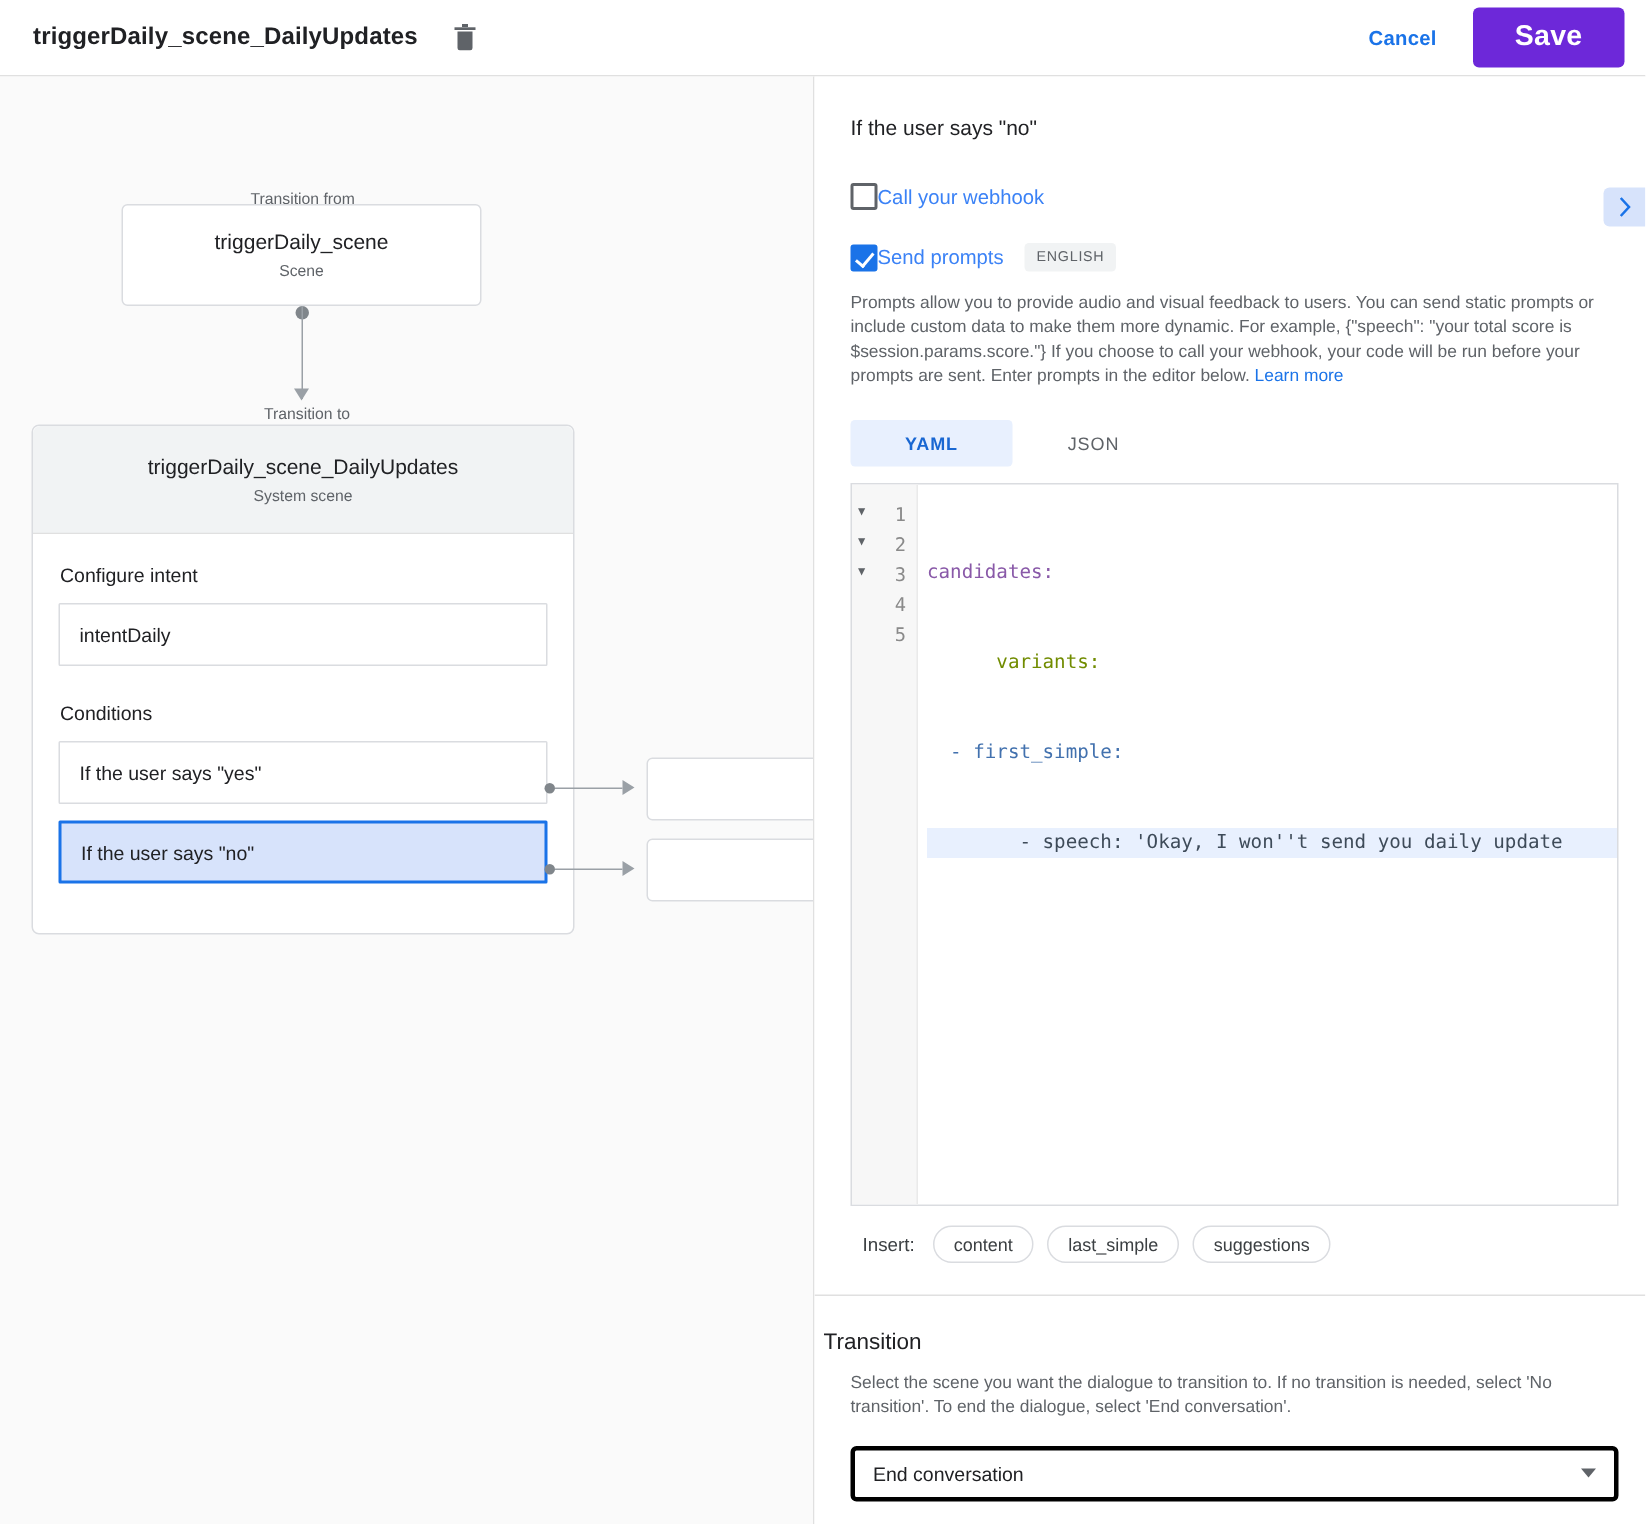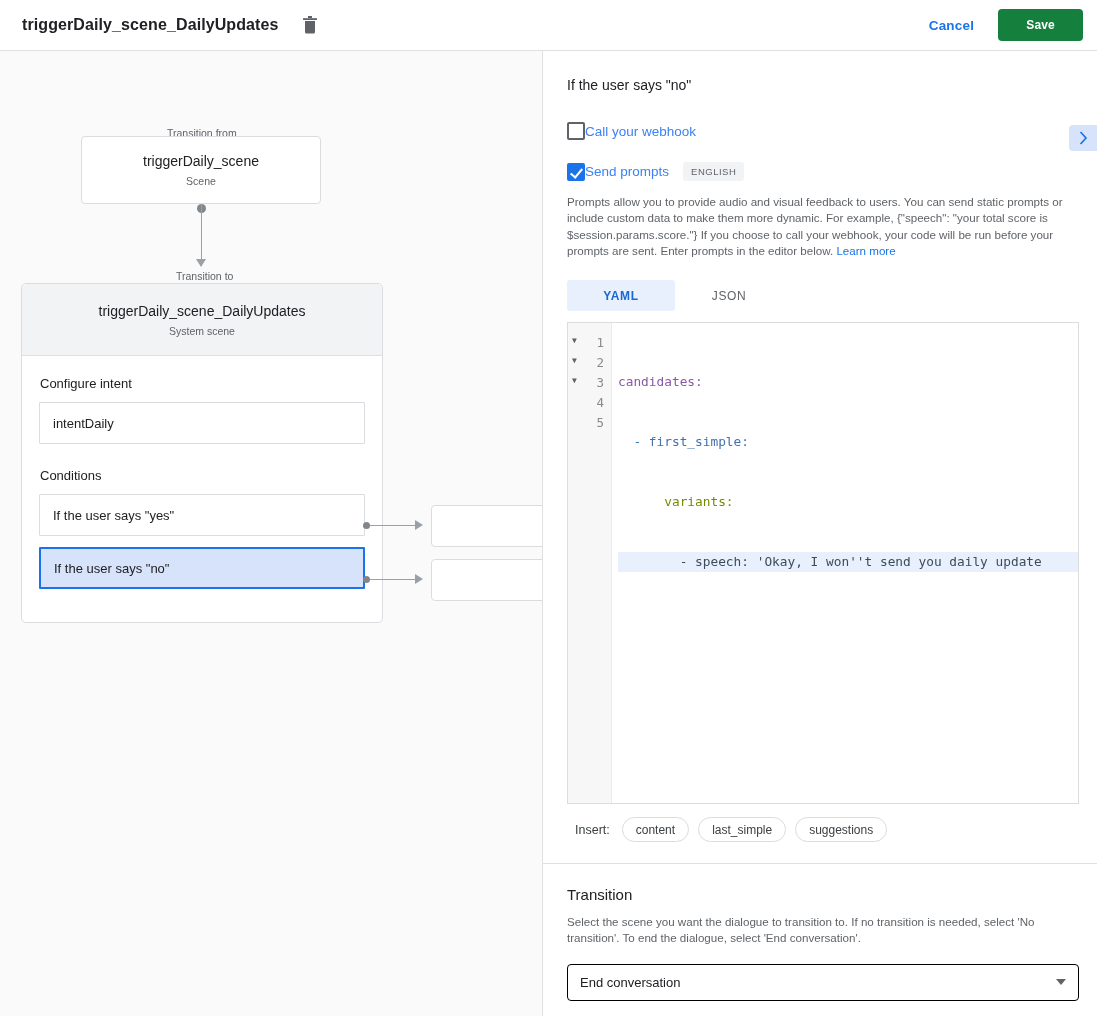--- a/index.html
+++ b/index.html
@@ -37,23 +37,23 @@
   .spacer { flex: 1; }
   .cancel-btn {
     color: #1a73e8;
     font-size: 13.5px;
     font-weight: bold;
     padding: 8px 14px;
     cursor: pointer;
     letter-spacing: 0.2px;
   }
   .save-btn {
-    background: #15803d;
+    background: #6d28d9;
     color: #fff;
-    font-size: 12px;
+    font-size: 19px;
     font-weight: bold;
     border: none;
     border-radius: 4px;
     padding: 9px 28px;
     margin-left: 10px;
     cursor: pointer;
     letter-spacing: 0.2px;
     font-family: "Liberation Sans", sans-serif;
   }
 
@@ -343,36 +343,36 @@
     background: #fff;
     cursor: pointer;
   }
 
   .divider {
     margin-top: 21px;
     height: 1px;
     background: #e0e0e0;
   }
   .trans-title {
-    margin: 22px 0 0 24px;
+    margin: 22px 0 0 6px;
     font-size: 15px;
     color: #202124;
   }
   .trans-desc {
     margin: 11px 24px 0 24px;
     width: 500px;
     font-size: 11.6px;
     line-height: 16.3px;
     color: #5f6368;
   }
   .select {
     margin: 17px 24px 0 24px;
     width: 512px;
     height: 37px;
-    border: 1px solid #000000;
+    border: 3px solid #000000;
     border-radius: 4px;
     display: flex;
     align-items: center;
     padding: 11px 12px;
     font-size: 13px;
     color: #202124;
     background: #fff;
     cursor: pointer;
   }
   .select .caret {
@@ -488,22 +488,22 @@
           </div>
         <div class="gl">
             <span>4</span>
           </div>
         <div class="gl">
             <span>5</span>
           </div>
       </div>
       <div class="code">
         <div class="ln" style="color:#8959a8;">candidates:</div>
+        <div class="ln" style="color:#718c00;">      variants:</div>
         <div class="ln" style="color:#4271ae;">  - first_simple:</div>
-        <div class="ln" style="color:#718c00;">      variants:</div>
         <div class="ln hl" style="color:#3e4b59;">        - speech: 'Okay, I won''t send you daily update</div>
         <div class="ln"></div>
       </div>
     </div>
 
     <div class="insert-row">
       <div class="insert-label">Insert:</div>
       <div class="pill">content</div>
       <div class="pill">last_simple</div>
       <div class="pill">suggestions</div>

